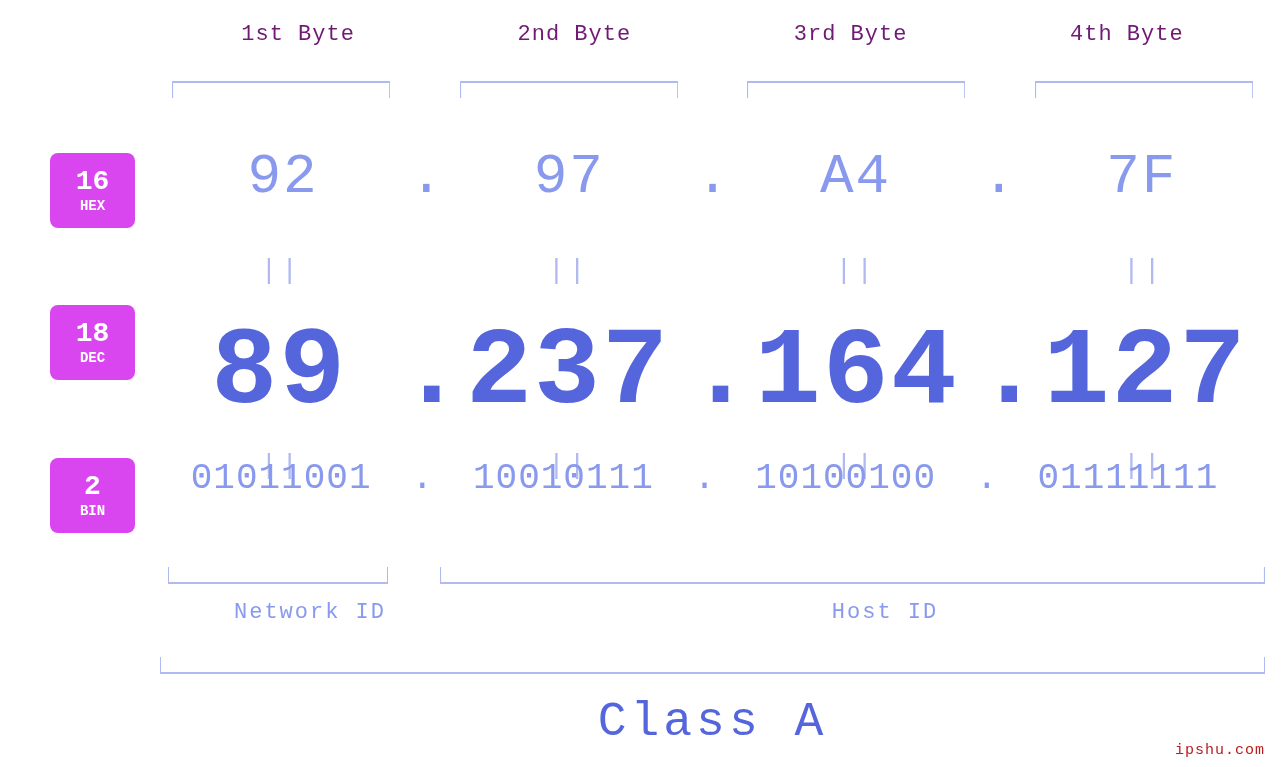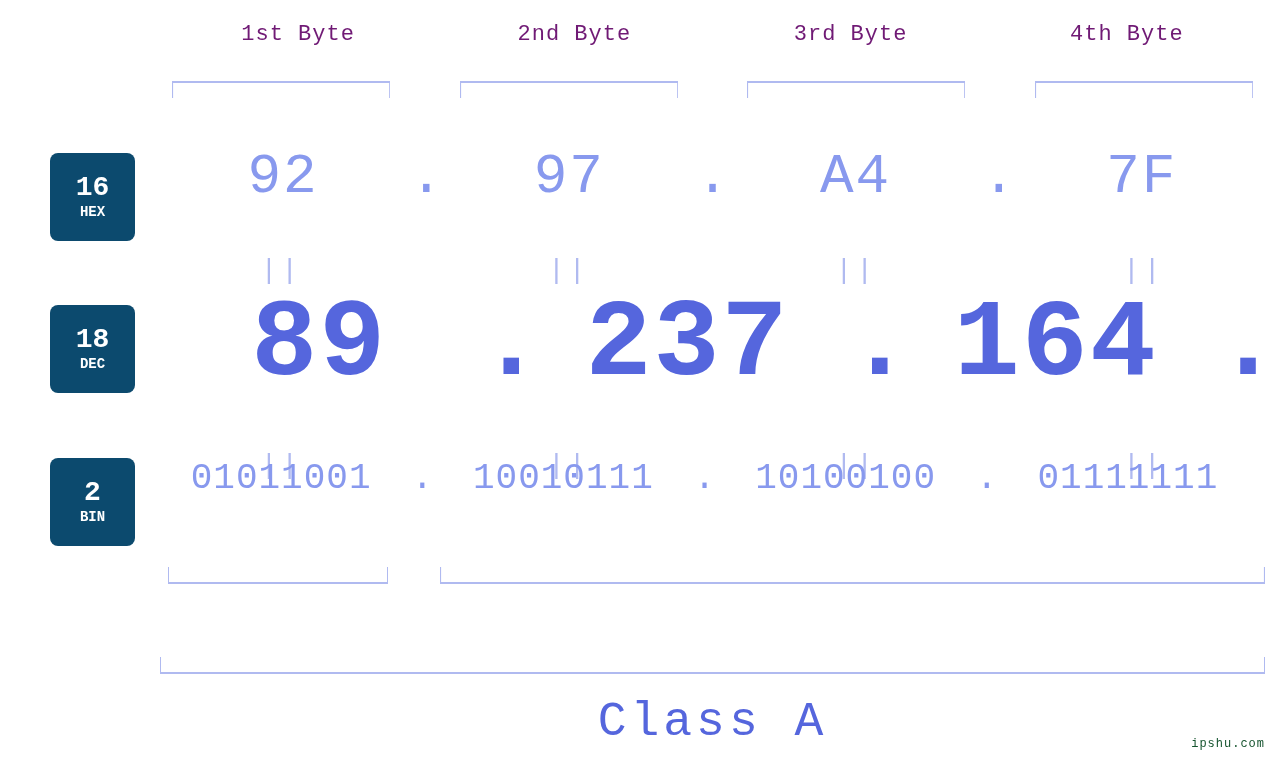--- a/index.html
+++ b/index.html
@@ -25,23 +25,23 @@
       flex-direction: column;
       align-items: center;
       padding-top: 20px;
     }
 
     
     .badge {
       position: absolute;
       left: 50px;
       width: 85px;
-      height: 88px;
+      height: 75px;
       border-radius: 8px;
-      background: #0c4a6e;
+      background: #d946ef;
       display: flex;
       flex-direction: column;
       align-items: center;
       justify-content: center;
       color: white;
     }
 
     .badge-number {
       font-size: 28px;
       font-weight: bold;
@@ -111,21 +111,21 @@
       position: absolute;
       top: 145px;
       left: 0;
       right: 0;
       display: flex;
       align-items: center;
     }
 
     .row-dec {
       position: absolute;
-      top: 282px;
+      top: 310px;
       left: 0;
       right: 0;
       display: flex;
       align-items: center;
     }
 
     .row-bin {
       position: absolute;
       top: 458px;
       left: 0;
@@ -261,24 +261,24 @@
       right: 0;
       text-align: center;
       font-size: 48px;
       color: #5566dd;
       letter-spacing: 4px;
     }
 
     
     .watermark {
       position: absolute;
-      bottom: 16px;
+      bottom: 8px;
       right: 20px;
-      font-size: 12px;
-      color: #14532d;
+      font-size: 15px;
+      color: #b91c1c;
       letter-spacing: 1px;
     }
   </style>
 </head>
 <body>
 
 <div class="container">
 
   <div class="badge badge-hex">
     <span class="badge-number">16</span>
@@ -350,20 +350,21 @@
       <div class="equals-cell">||</div>
     </div>
 
     <div class="row-dec">
       <span class="byte-val byte-val-dec">89</span>
       <span class="dot dot-dec">.</span>
       <span class="byte-val byte-val-dec">237</span>
       <span class="dot dot-dec">.</span>
       <span class="byte-val byte-val-dec">164</span>
       <span class="dot dot-dec">.</span>
+      <span class="byte-val byte-val-dec">127</span>
     </div>
 
     <div class="equals-row equals-dec-bin">
       <div class="equals-cell">||</div>
       <div style="width:45px; flex-shrink:0;"></div>
       <div class="equals-cell">||</div>
       <div style="width:45px; flex-shrink:0;"></div>
       <div class="equals-cell">||</div>
       <div style="width:45px; flex-shrink:0;"></div>
       <div class="equals-cell">||</div>
@@ -388,20 +389,25 @@
       </div>
       <div style="width:45px; flex-shrink:0;"></div>
 
       <div style="flex:1; display:flex; align-items:center; justify-content:center;">
         <svg width="100%" height="20" viewBox="0 0 760 20" preserveAspectRatio="none">
           <polyline points="0,2 0,18 760,18 760,2" fill="none" stroke="#b0baf0" stroke-width="2"></polyline>
         </svg>
       </div>
     </div>
 
+    <div class="segment-labels">
+      <div class="network-id-label">Network ID</div>
+      <div style="width:45px; flex-shrink:0;"></div>
+      <div class="host-id-label">Host ID</div>
+    </div>
 
     <div class="full-bottom-bracket">
       <svg width="100%" height="20" viewBox="0 0 1100 20" preserveAspectRatio="none">
         <polyline points="0,2 0,18 1100,18 1100,2" fill="none" stroke="#b0baf0" stroke-width="2"></polyline>
       </svg>
     </div>
 
     <div class="class-label">Class A</div>
 
   </div>

